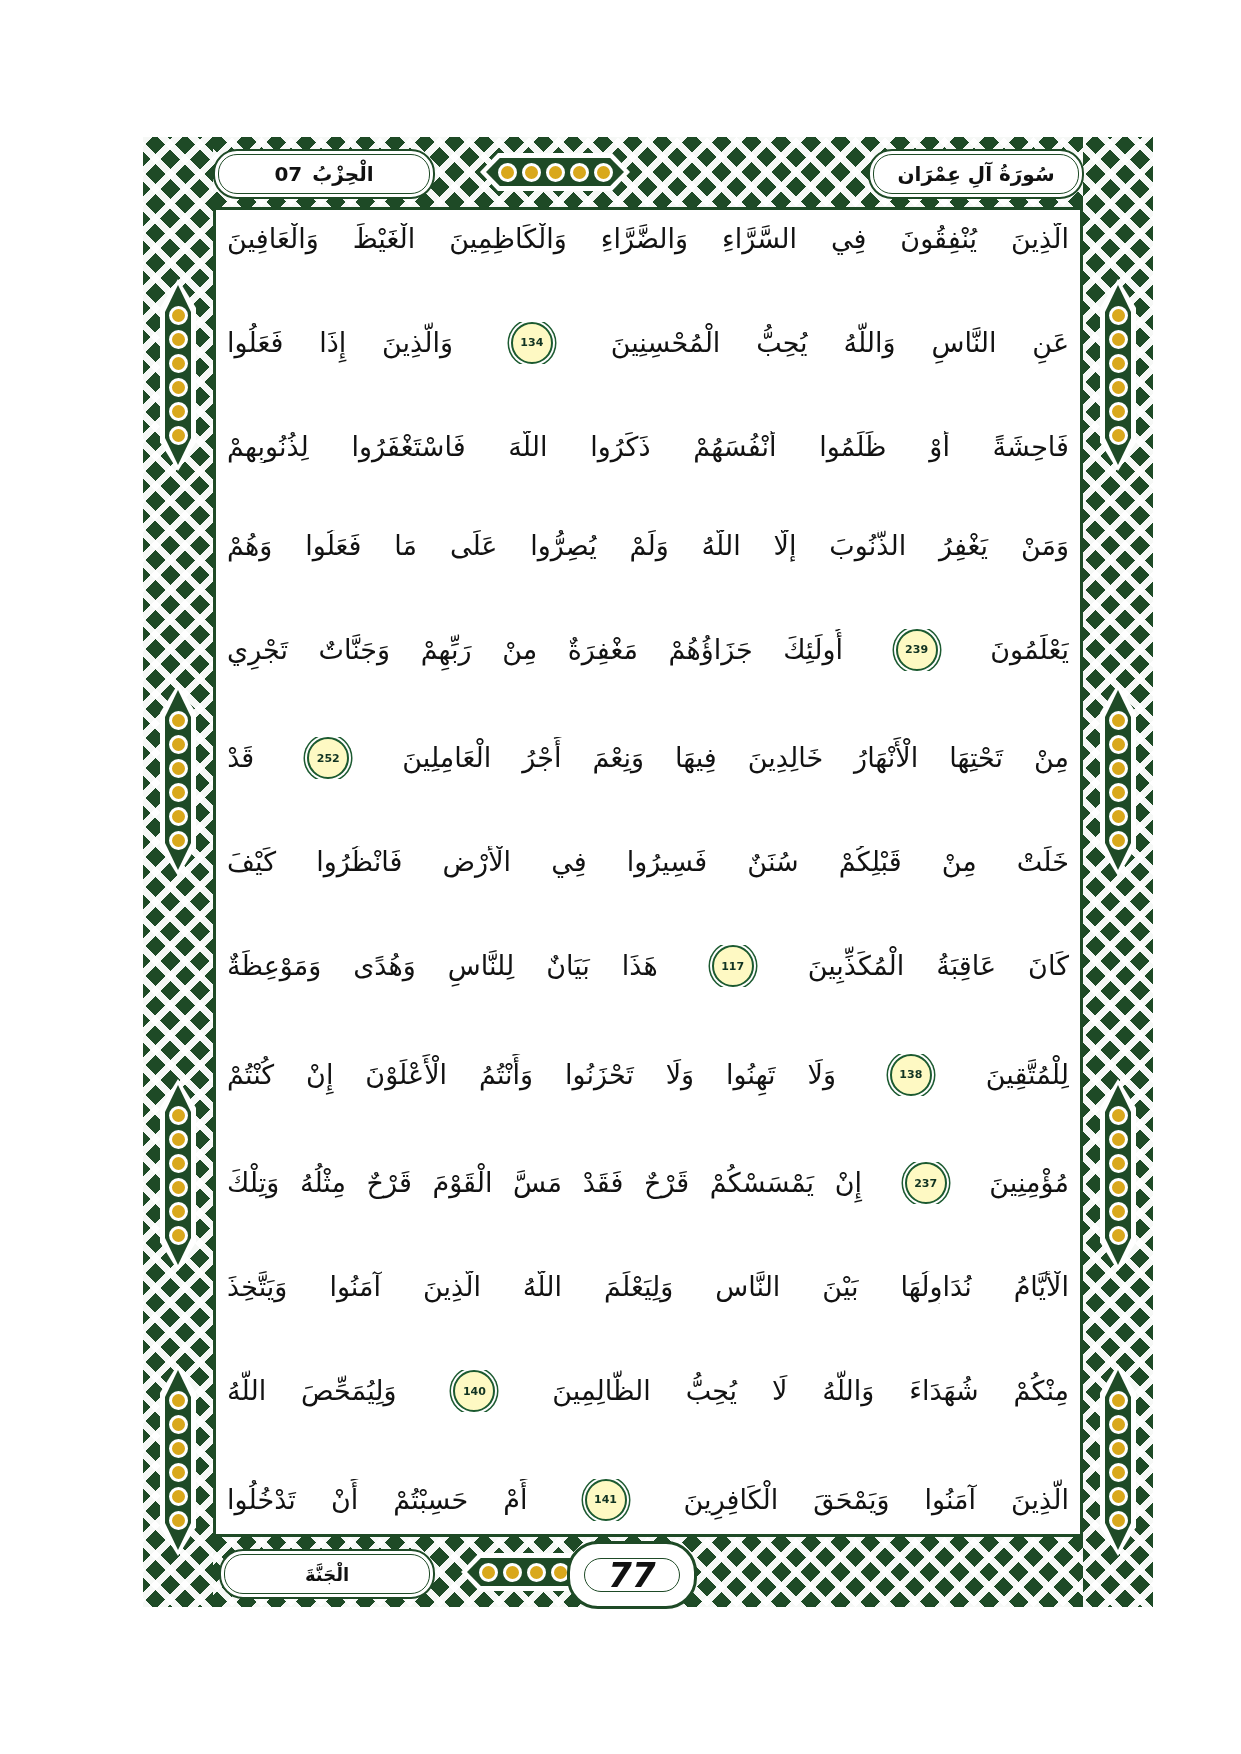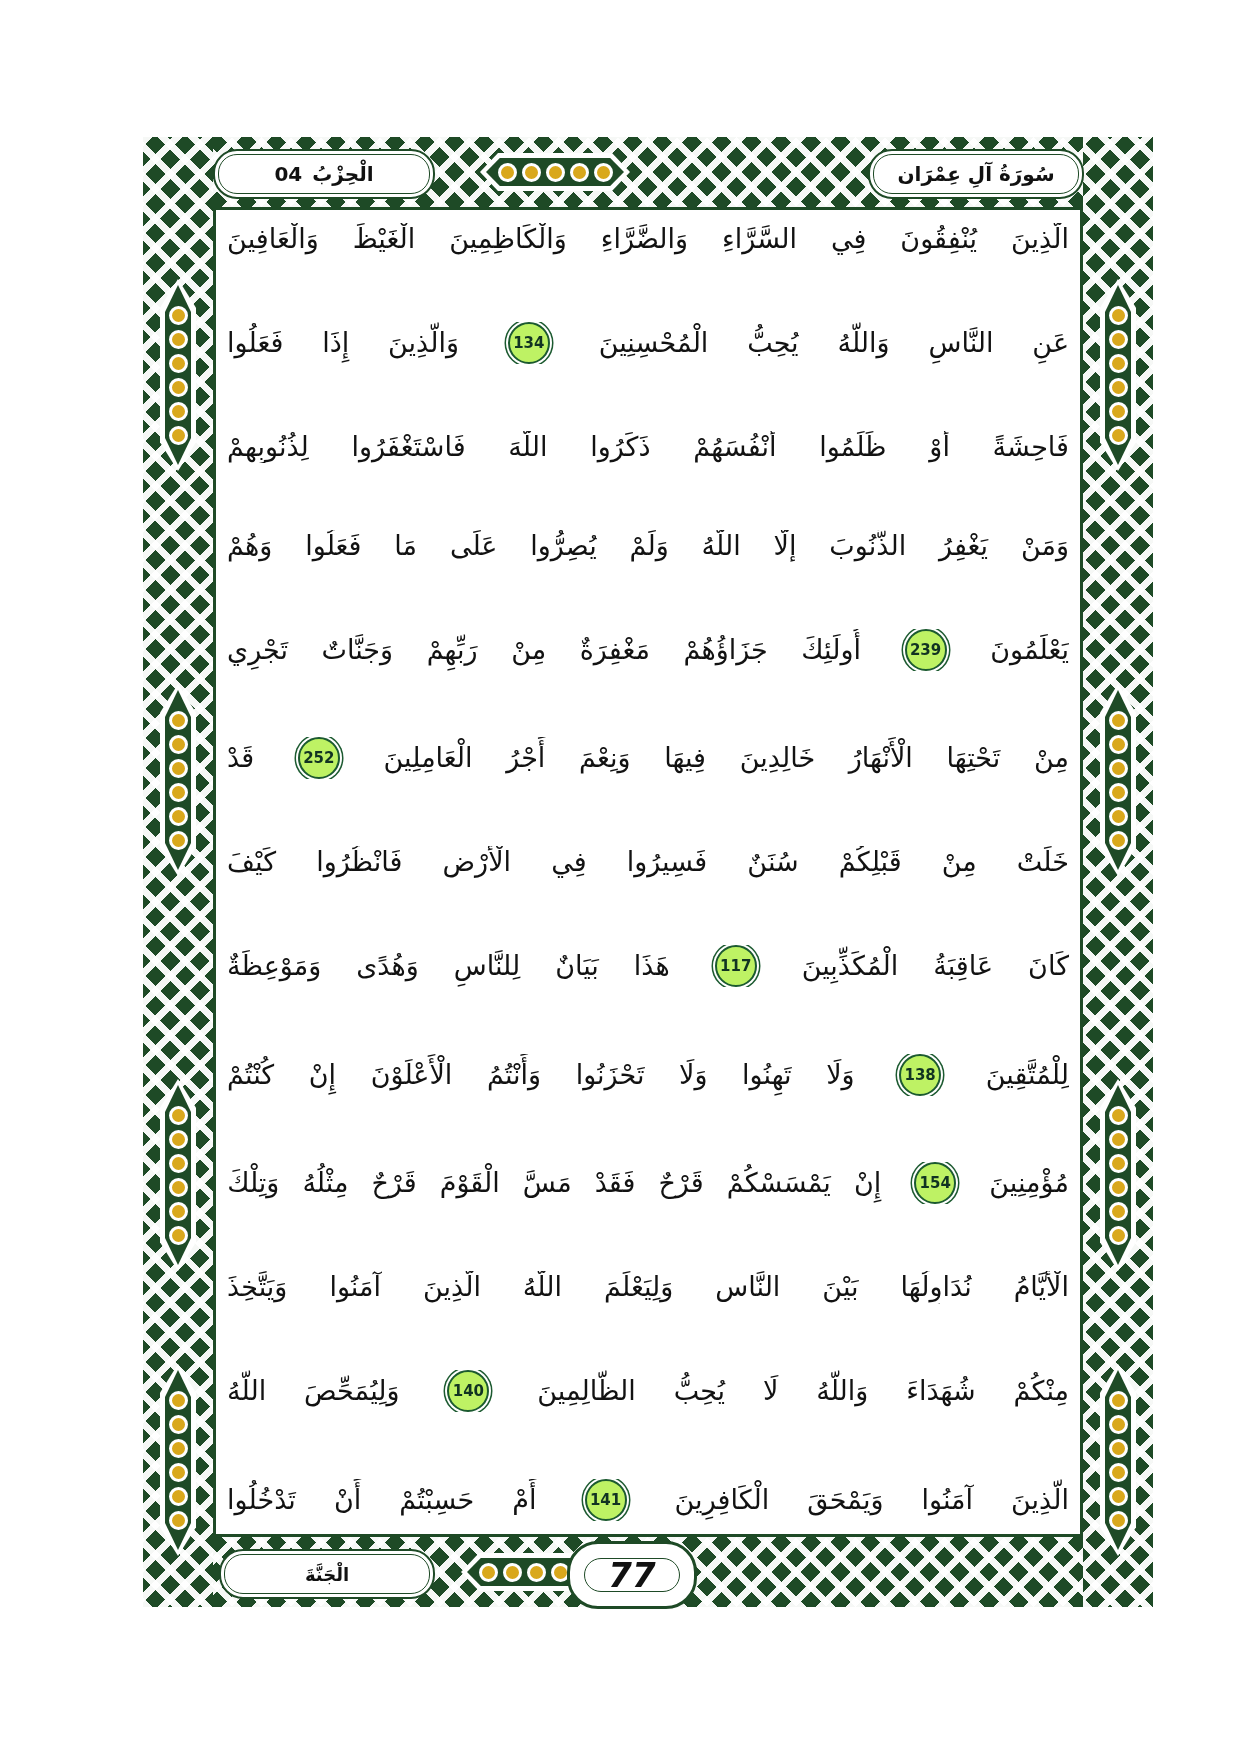--- a/index.html
+++ b/index.html
@@ -45,24 +45,24 @@
   .page-badge{position:absolute;left:424px;top:1404px;width:124px;height:62px;background:#fff;
     border:3px solid var(--green);border-radius:31px;display:flex;}
   .page-badge .inner{flex:1;margin:14px;border:1px solid var(--green);border-radius:26px;
     display:flex;align-items:center;justify-content:center;
     font-size:34px;font-weight:bold;font-style:italic;color:#111;}
   
   .content{position:absolute;left:84px;top:86px;right:84px;bottom:86px;overflow:hidden;}
   .lines{position:absolute;inset:0;display:flex;flex-direction:column;justify-content:space-between;}
   .line{display:flex;direction:rtl;justify-content:space-between;align-items:center;
     white-space:nowrap;font-size:27px;line-height:1.2;color:var(--ink);overflow:hidden;}
-  .ayah{position:relative;width:38px;height:38px;border-radius:50%;background:#bef264;
+  .ayah{position:relative;width:38px;height:38px;border-radius:50%;background:#fef9c3;
     border:2px solid var(--marker);box-shadow:0 0 0 2px #fff,0 0 0 3.5px var(--marker);
     display:inline-flex;align-items:center;justify-content:center;flex:0 0 auto;
-    font-size:15px;font-weight:bold;color:#132;margin:0 10px;}
+    font-size:11px;font-weight:bold;color:#132;margin:0 22px;}
   .ayah::before,.ayah::after{content:"";position:absolute;left:50%;width:8px;height:8px;
     background:var(--marker);transform:translateX(-50%) rotate(45deg);}
   .ayah::before{top:-11px;}
   .ayah::after{bottom:-11px;}
 </style>
 </head>
 <body>
 
 <div class="frame">
 
@@ -168,21 +168,21 @@
         <span class="dot"></span>
         <span class="dot"></span>
       </div>
     </div>
 
   <div class="content-window"></div>
 
   <div class="cartouche cartouche-hizb">
     <div class="inner">
       <span>الْحِزْبُ</span>
-      <span>04</span>
+      <span>07</span>
     </div>
   </div>
   <div class="cartouche cartouche-surah">
     <div class="inner">
       <span>سُورَةُ آلِ عِمْرَان</span>
     </div>
   </div>
   <div class="cartouche cartouche-catch">
     <div class="inner" style="font-size:18px;">
       <span>الْجَنَّةَ</span>
@@ -292,21 +292,21 @@
           <span>تَهِنُوا</span>
           <span>وَلَا</span>
           <span>تَحْزَنُوا</span>
           <span>وَأَنْتُمُ</span>
           <span>الْأَعْلَوْنَ</span>
           <span>إِنْ</span>
           <span>كُنْتُمْ</span>
         </div>
         <div class="line">
           <span>مُؤْمِنِينَ</span>
-          <span class="ayah">154</span>
+          <span class="ayah">237</span>
           <span>إِنْ</span>
           <span>يَمْسَسْكُمْ</span>
           <span>قَرْحٌ</span>
           <span>فَقَدْ</span>
           <span>مَسَّ</span>
           <span>الْقَوْمَ</span>
           <span>قَرْحٌ</span>
           <span>مِثْلُهُ</span>
           <span>وَتِلْكَ</span>
         </div>

